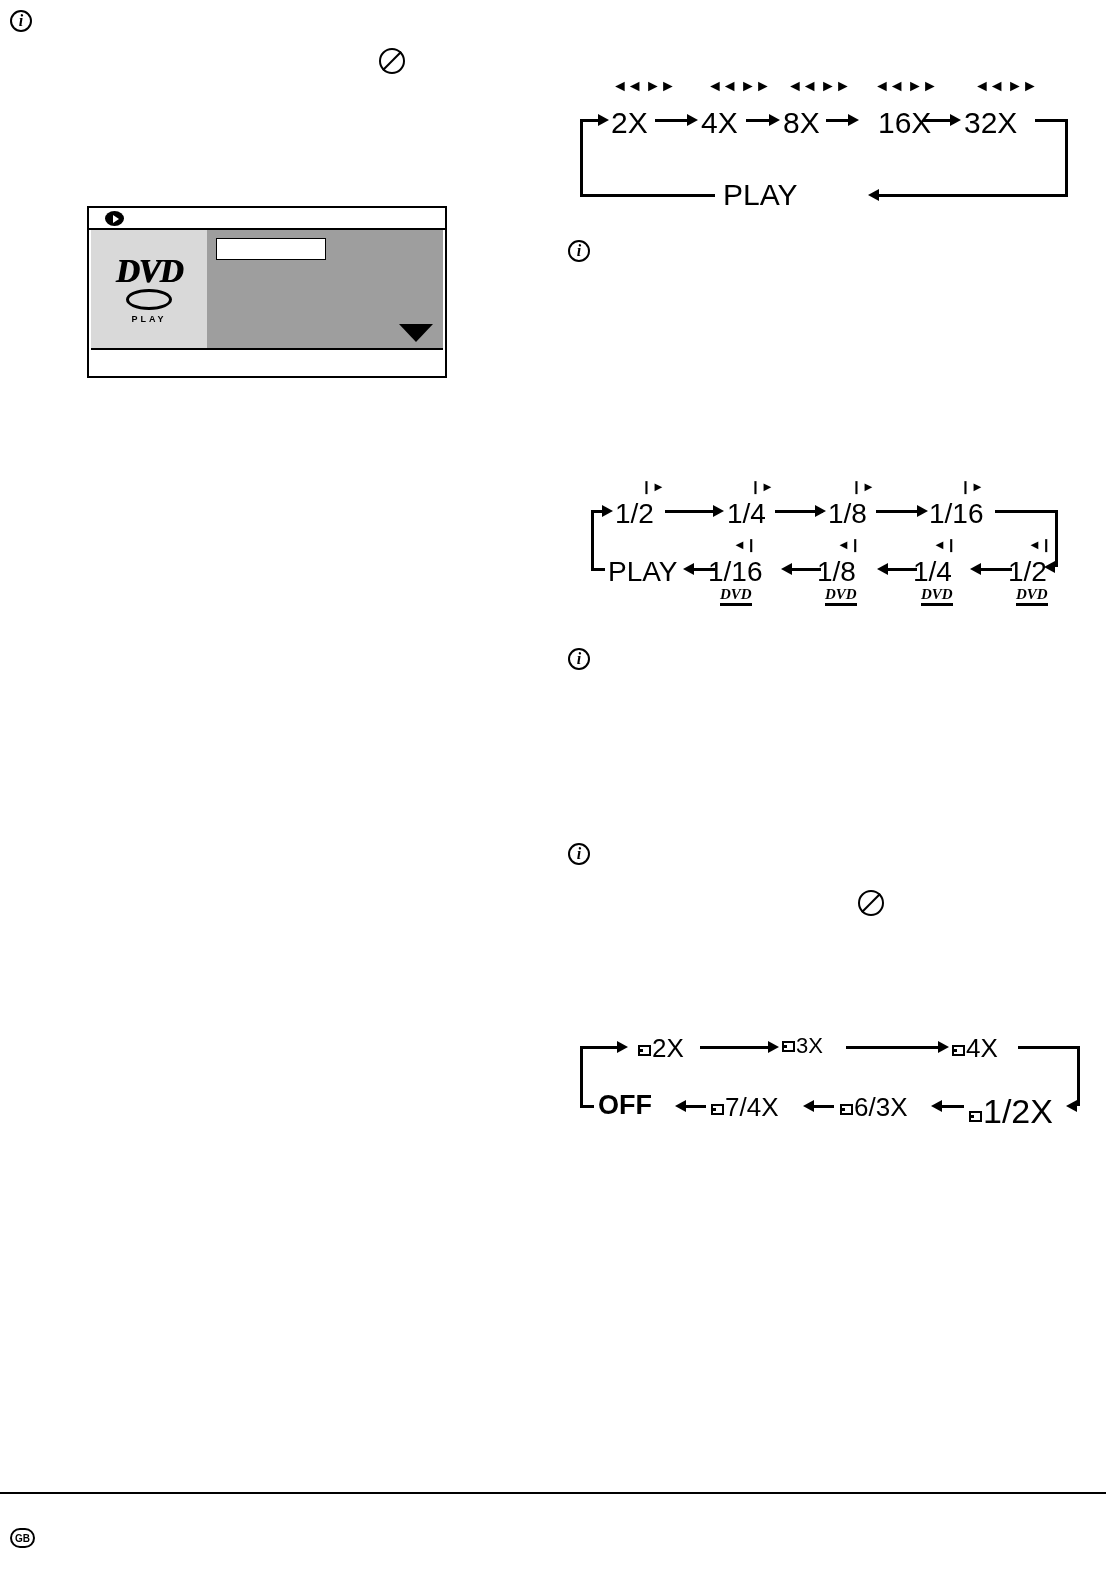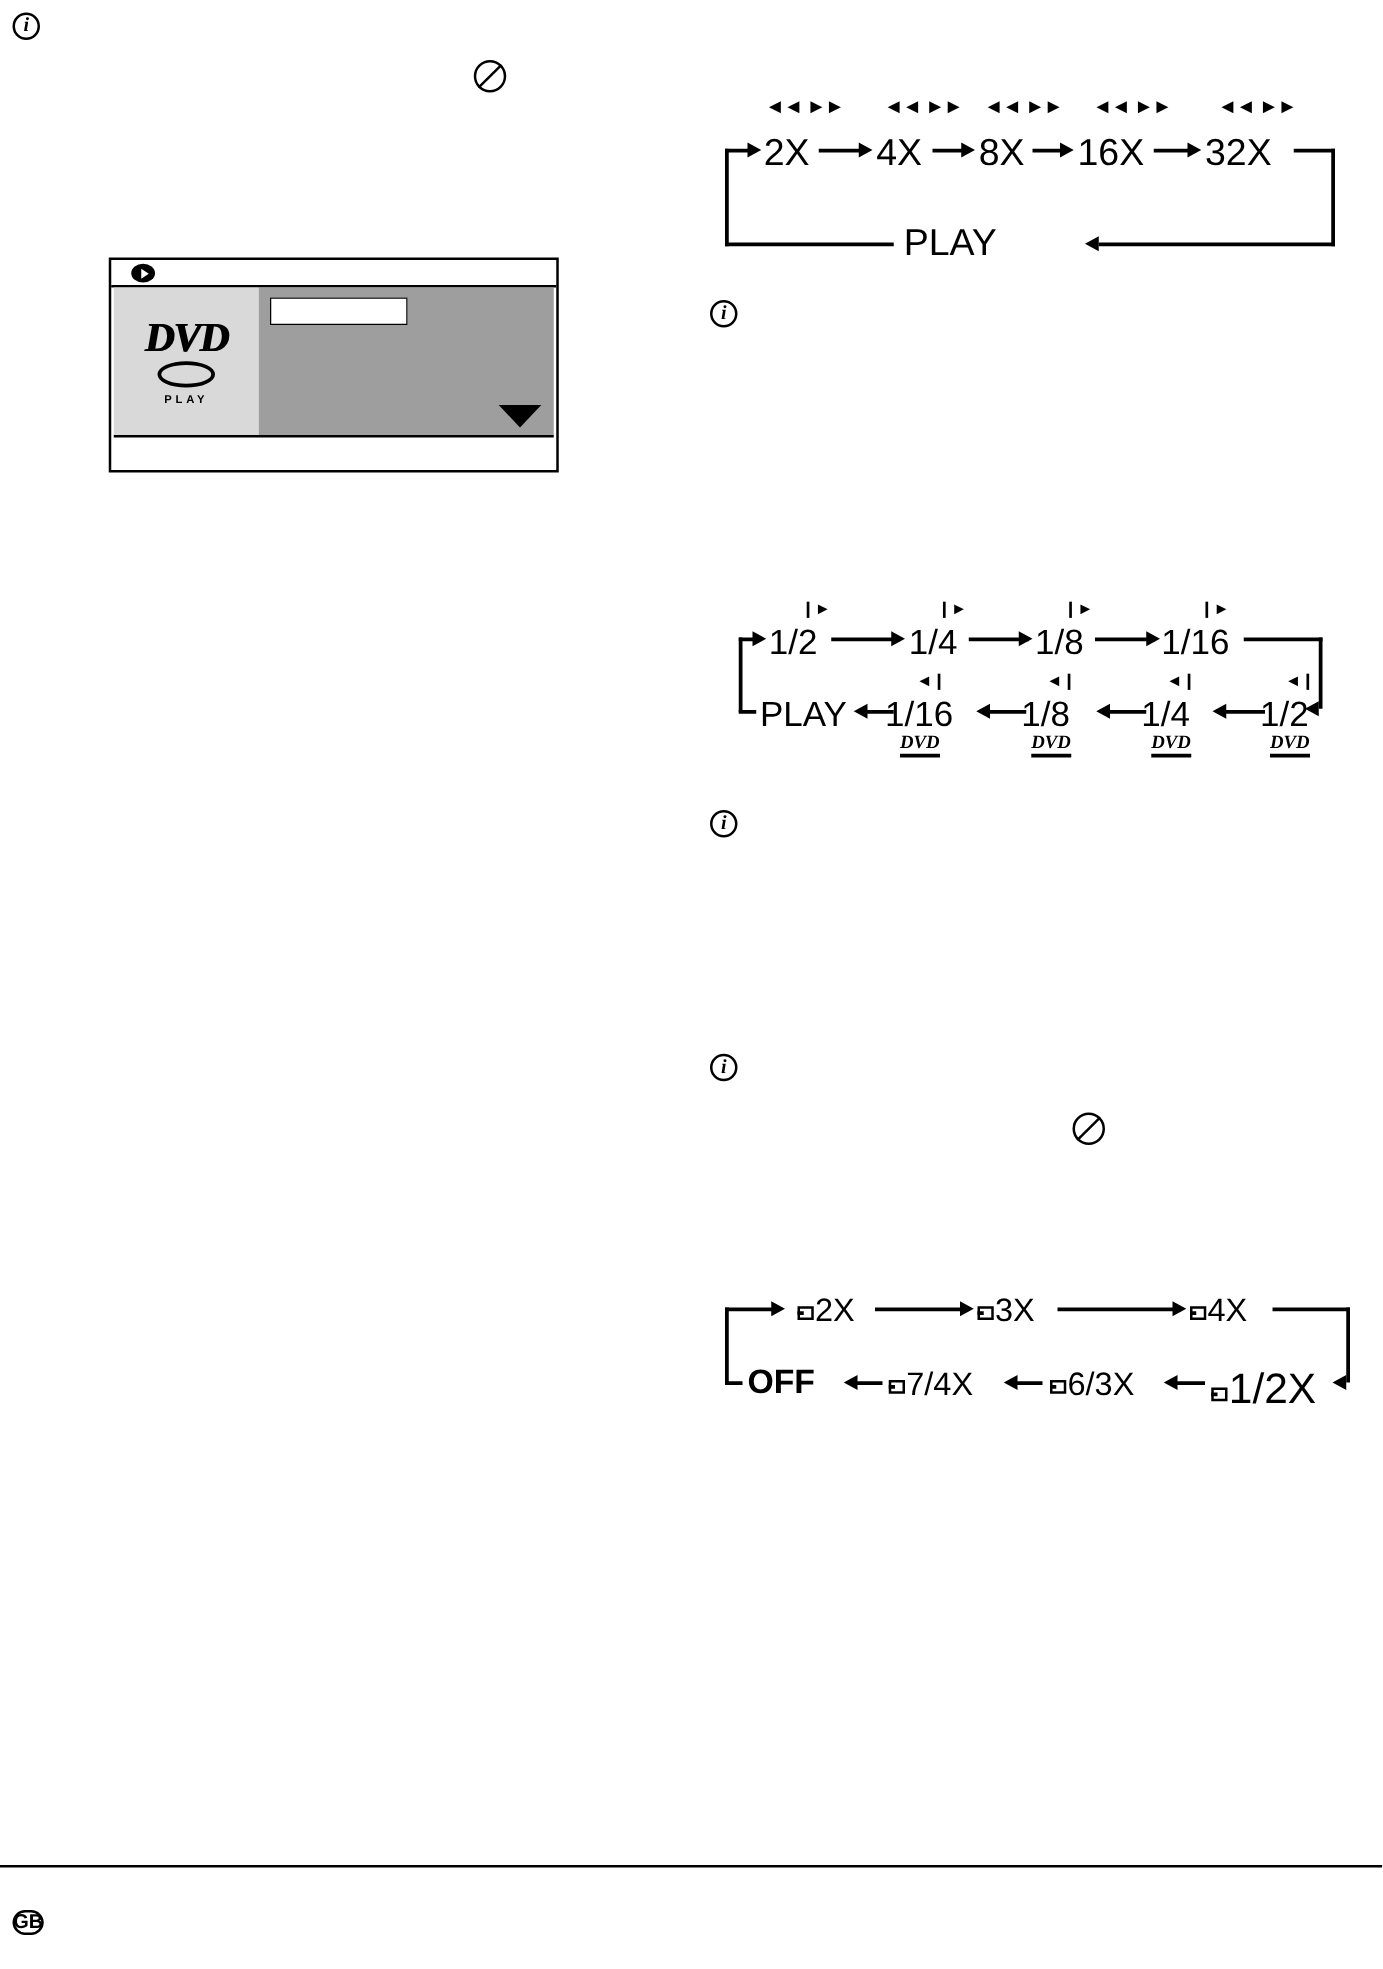--- a/index.html
+++ b/index.html
@@ -255,21 +255,21 @@
     left: 10px;
     top: 1528px;
     width: 25px;
     height: 20px;
     border: 2px solid #000;
     border-radius: 10px;
     box-sizing: border-box;
     display: flex;
     align-items: center;
     justify-content: center;
-    font-size: 16px;
+    font-size: 10px;
     font-weight: bold;
   }
 </style>
 </head>
 <body>
 
 <div class="page">
 
   <div class="info-icon" style="left:10px; top:10px;">i</div>
 
@@ -295,21 +295,21 @@
 
     <div class="ff-pair" style="left:44px; top:0;">◄◄ ►►</div>
     <div class="ff-pair" style="left:139px; top:0;">◄◄ ►►</div>
     <div class="ff-pair" style="left:219px; top:0;">◄◄ ►►</div>
     <div class="ff-pair" style="left:306px; top:0;">◄◄ ►►</div>
     <div class="ff-pair" style="left:406px; top:0;">◄◄ ►►</div>
 
     <div class="lbl" style="left:43px; top:28px; font-size:30px;">2X</div>
     <div class="lbl" style="left:133px; top:28px; font-size:30px;">4X</div>
     <div class="lbl" style="left:215px; top:28px; font-size:30px;">8X</div>
-    <div class="lbl" style="left:294px; top:28px; font-size:30px;">16X</div>
+    <div class="lbl" style="left:310px; top:28px; font-size:30px;">16X</div>
     <div class="lbl" style="left:396px; top:28px; font-size:30px;">32X</div>
 
     <div class="seg" style="left:87px; top:41px; width:35px; height:3px;"></div>
     <div class="arrow-r" style="left:119px; top:36px;"></div>
 
     <div class="seg" style="left:178px; top:41px; width:27px; height:3px;"></div>
     <div class="arrow-r" style="left:201px; top:36px;"></div>
 
     <div class="seg" style="left:258px; top:41px; width:25px; height:3px;"></div>
     <div class="arrow-r" style="left:280px; top:36px;"></div>
@@ -390,21 +390,21 @@
 
   <div class="info-icon" style="left:568px; top:843px;">i</div>
 
   <div class="prohibit-icon" style="left:858px; top:890px;"></div>
 
   <div class="flow" style="left:570px; top:1030px; width:510px; height:115px;">
 
     <div class="lbl" style="left:68px; top:3px; font-size:26px;">
       <span class="zoom-glyph"></span><span>2X</span>
     </div>
-    <div class="lbl" style="left:212px; top:3px; font-size:26px;">
+    <div class="lbl" style="left:212px; top:3px; font-size:22px;">
       <span class="zoom-glyph"></span><span>3X</span>
     </div>
     <div class="lbl" style="left:382px; top:3px; font-size:26px;">
       <span class="zoom-glyph"></span><span>4X</span>
     </div>
 
     <div class="seg" style="left:130px; top:16px; width:72px; height:3px;"></div>
     <div class="arrow-r" style="left:198px; top:11px;"></div>
     <div class="seg" style="left:276px; top:16px; width:94px; height:3px;"></div>
     <div class="arrow-r" style="left:368px; top:11px;"></div>

